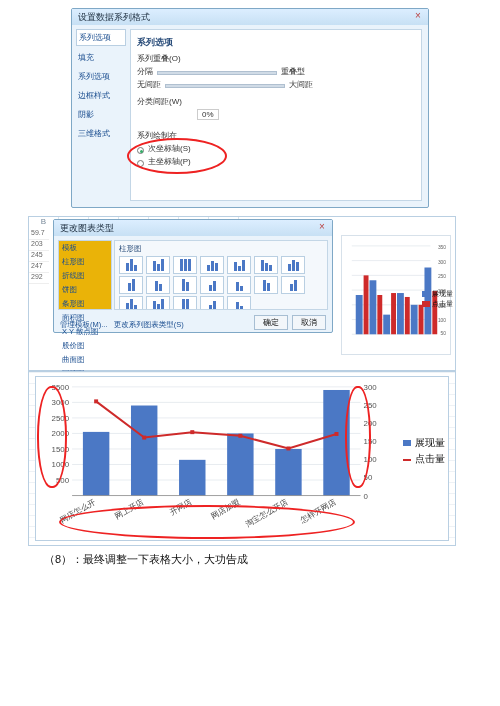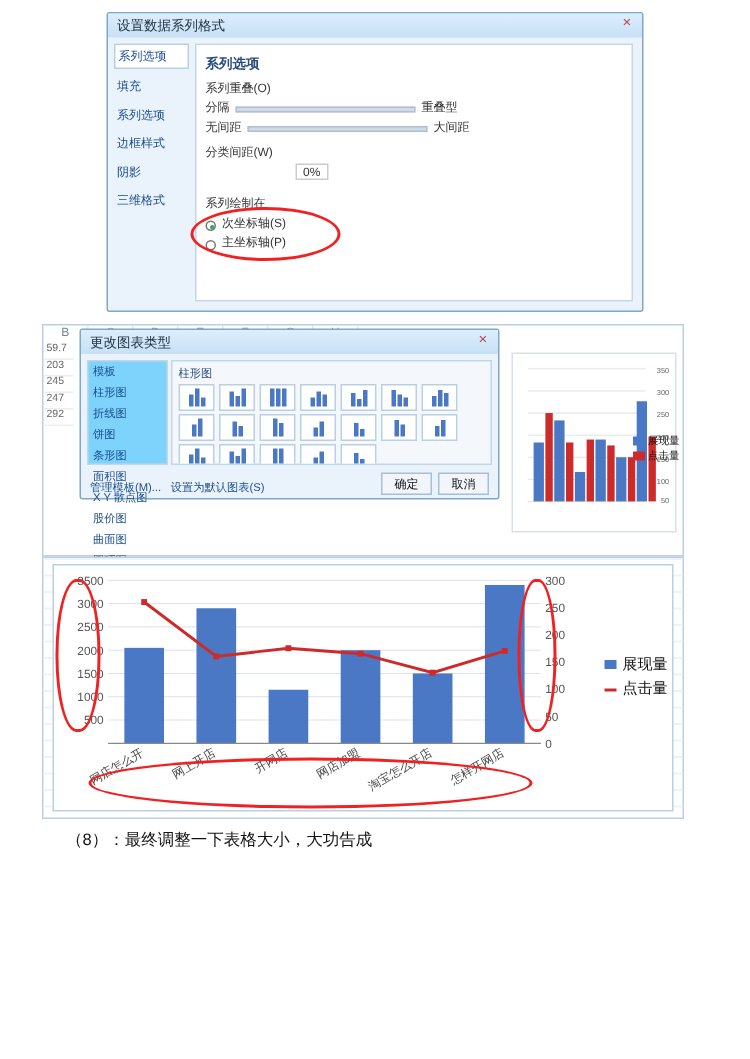--- a/index.html
+++ b/index.html
@@ -115,21 +115,21 @@
   .excel-rowhdr div { height: 11px; border-bottom: 1px solid #eee; padding-left:2px; }
 
   .dlg2 {
     position: absolute;
     top: 2px; left: 24px;
     width: 280px; height: 114px;
   }
   .dlg2 .list {
     position: absolute;
     top: 20px; left: 4px; width: 54px; bottom: 22px;
-    background: #7dd3fc; border: 1px solid #c3d6e6;
+    background: #eab308; border: 1px solid #c3d6e6;
     font-size: 7.5px; color: #1a4d8f;
   }
   .dlg2 .list div { padding: 2px 3px; }
   .dlg2 .gal {
     position: absolute;
     top: 20px; left: 60px; right: 4px; bottom: 22px;
     background: #f4f8fc; border: 1px solid #c3d6e6;
     overflow: hidden;
     padding: 2px;
   }
@@ -470,21 +470,21 @@
             </div>
         </div>
       </div>
       <div class="btns">
         <div class="btn">确定</div>
         <div class="btn">取消</div>
       </div>
       <div style="position:absolute;bottom:2px;left:6px;font-size:7.5px;color:#1a4d8f;">
         <span>管理模板(M)...</span>
         &nbsp;
-        <span>设置为默认图表(S)</span>
+        <span>更改系列图表类型(S)</span>
       </div>
     </div>
   </div>
 
 
   <div class="stage3">
     <div class="grid-bg"></div>
     <div class="chart3">
       <svg viewBox="0 0 416 165" id="chart3-svg">
           <line x1="36" y1="104.28571428571429" x2="328" y2="104.28571428571429" stroke="#d8dee6" stroke-width="0.6"></line>

